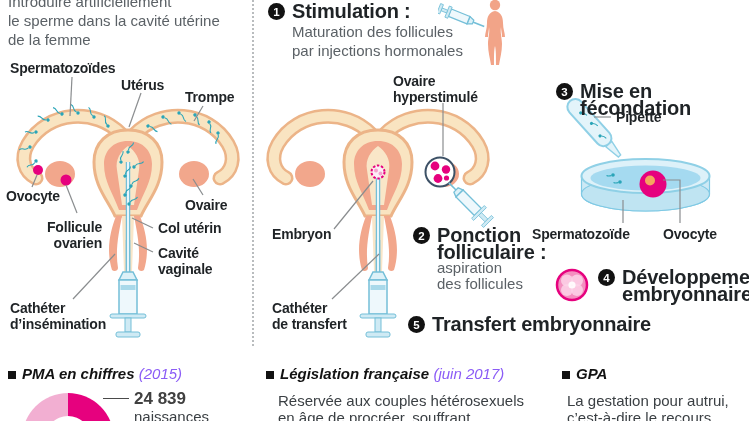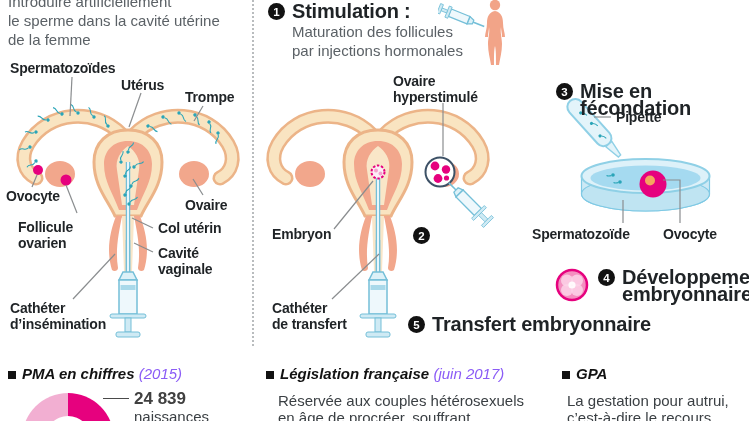--- a/index.html
+++ b/index.html
@@ -237,21 +237,21 @@
   <div class="abs gray" style="left:8px;top:-8px;">
     <div>Introduire artificiellement</div>
     <div>le sperme dans la cavité utérine</div>
     <div>de la femme</div>
   </div>
   <div class="abs lbl" style="left:10px;top:60px;">Spermatozoïdes</div>
   <div class="abs lbl" style="left:121px;top:77px;">Utérus</div>
   <div class="abs lbl" style="left:185px;top:89px;">Trompe</div>
   <div class="abs lbl" style="left:6px;top:188px;">Ovocyte</div>
   <div class="abs lbl" style="left:185px;top:197px;">Ovaire</div>
-  <div class="abs lbl" style="left:18px;top:219px;width:84px;text-align:left;">
+  <div class="abs lbl" style="left:18px;top:219px;width:84px;text-align:right;">
     <div>Follicule</div>
     <div>ovarien</div>
   </div>
   <div class="abs lbl" style="left:158px;top:220px;text-align:right;">Col utérin</div>
   <div class="abs lbl" style="left:158px;top:245px;">
     <div>Cavité</div>
     <div>vaginale</div>
   </div>
   <div class="abs lbl" style="left:10px;top:300px;">
     <div>Cathéter</div>
@@ -266,20 +266,26 @@
       <div class="gray">par injections hormonales</div>
     </span>
   </div>
   <div class="abs lbl" style="left:393px;top:73px;">
     <div>Ovaire</div>
     <div>hyperstimulé</div>
   </div>
   <div class="abs lbl" style="left:272px;top:226px;">Embryon</div>
   <div class="abs step" style="left:413px;top:227px;">
     <span class="stepnum">2</span>
+    <span>
+      <div class="steptitle">Ponction</div>
+      <div class="steptitle">folliculaire :</div>
+      <div class="gray" style="line-height:16px;">aspiration</div>
+      <div class="gray" style="line-height:16px;">des follicules</div>
+    </span>
   </div>
   <div class="abs lbl" style="left:272px;top:300px;">
     <div>Cathéter</div>
     <div>de transfert</div>
   </div>
   <div class="abs step" style="left:408px;top:316px;">
     <span class="stepnum">5</span>
     <span class="steptitle">Transfert embryonnaire</span>
   </div>
 

